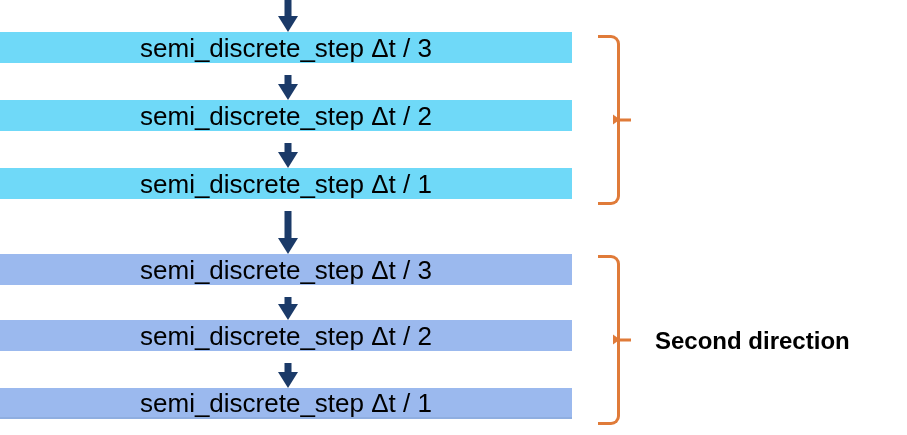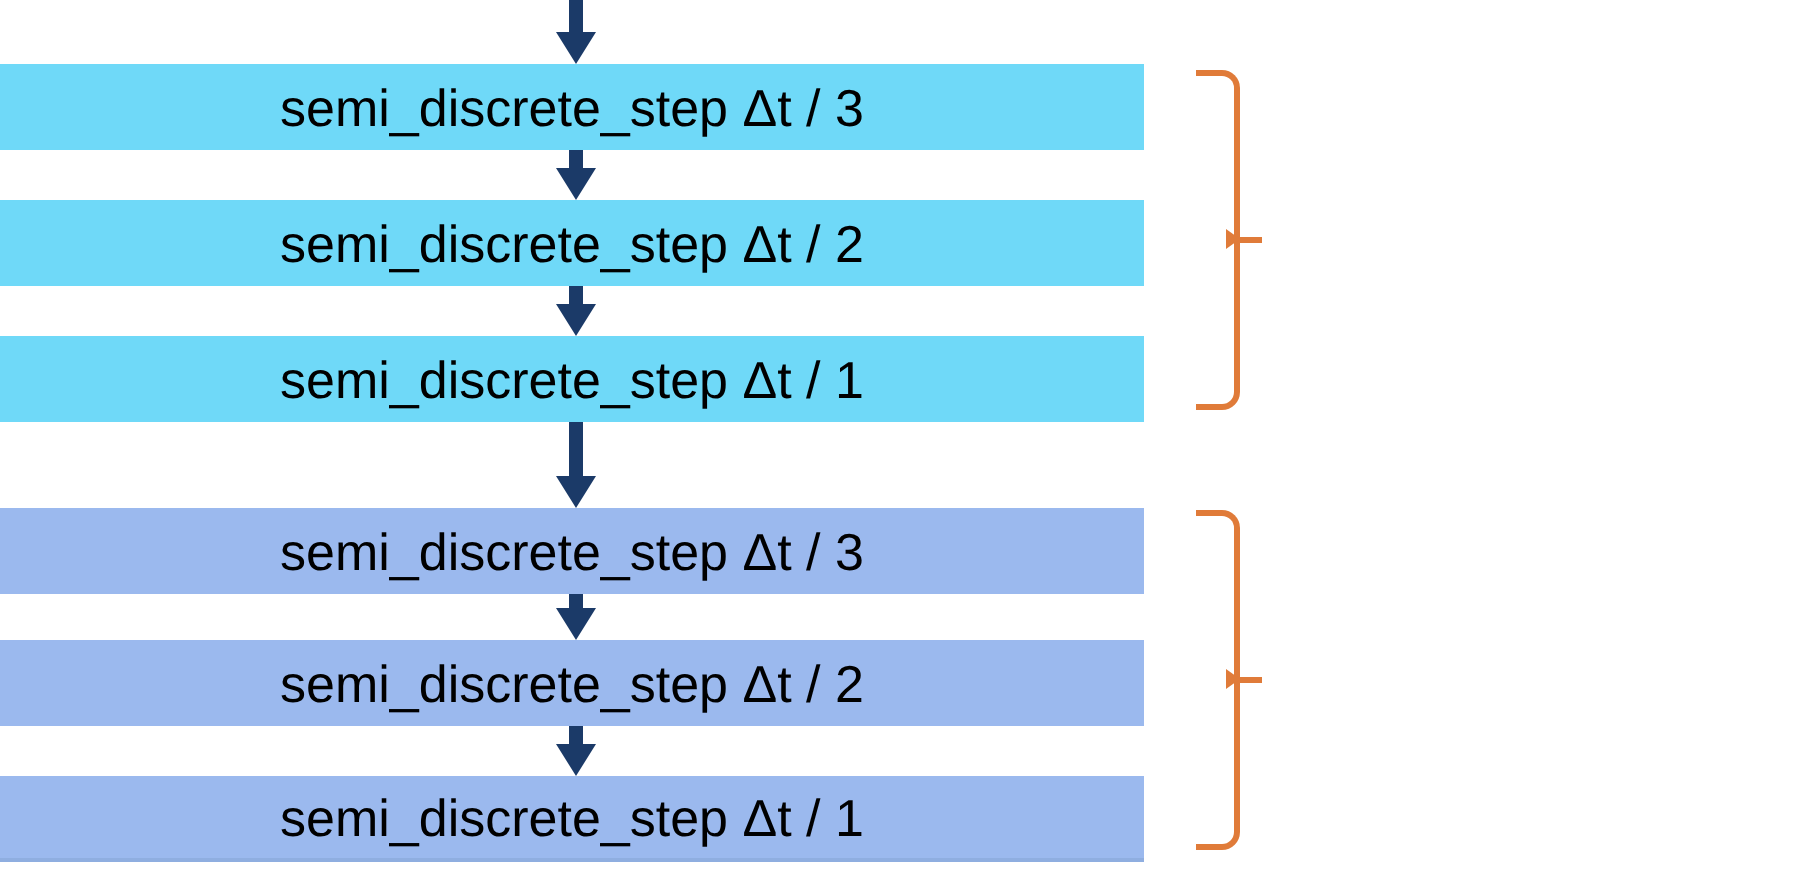--- a/index.html
+++ b/index.html
@@ -16,21 +16,21 @@
     height: 435px;
     background: #ffffff;
     overflow: hidden;
   }
 
   
   .step-bar {
     position: absolute;
     left: 0;
     width: 572px;
-    height: 43px;
+    height: 31px;
     display: flex;
     align-items: center;
     justify-content: center;
     box-sizing: border-box;
   }
   .step-bar.cyan   { background: #6FD9F8; }
   .step-bar.blue   { background: #9BB9EE; }
   .step-bar.edge-b { border-bottom: 2px solid #8FAEE0; }
 
   .step-label {
@@ -169,14 +169,15 @@
     <div class="head"></div>
   </div>
 
   <div class="step-bar blue edge-b" style="top:388px;">
     <span class="step-label">semi_discrete_step Δt / 1</span>
   </div>
 
   <div class="brace" style="left:598px; top:255px; height:170px;">
     <div class="nub"></div>
   </div>
+  <div class="group-label" style="left:655px; top:341px;">Second direction</div>
 
 </div>
 
 </body></html>

